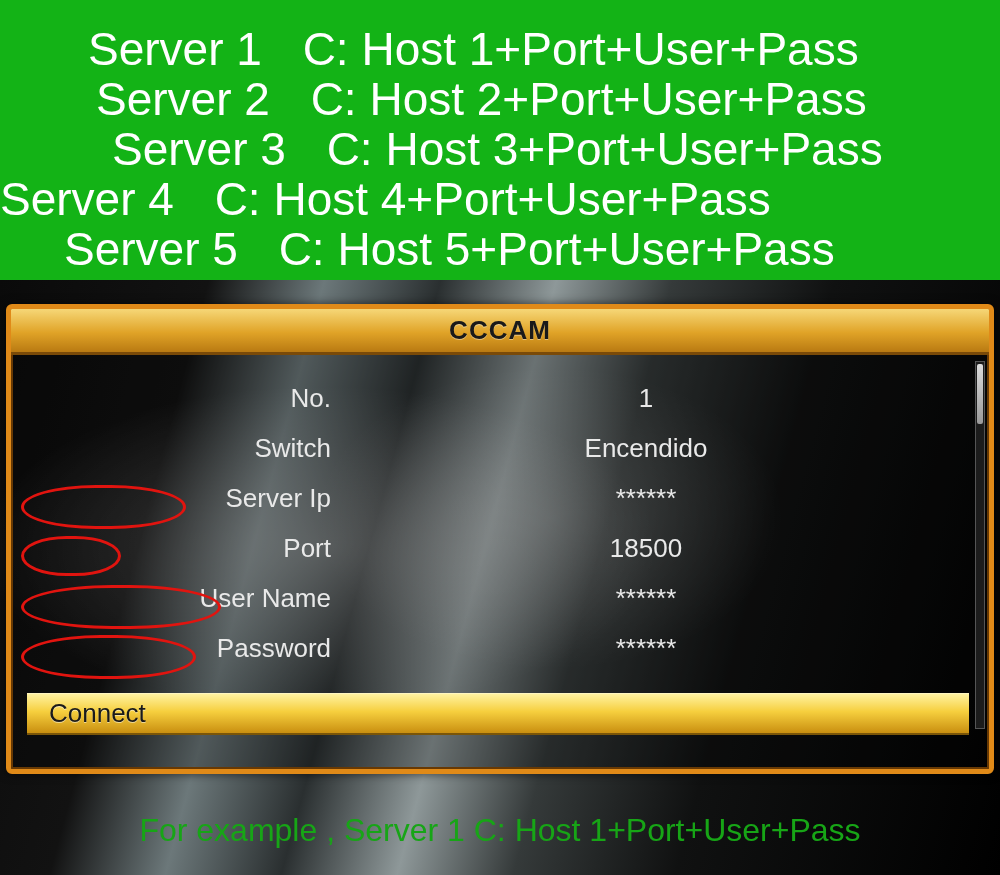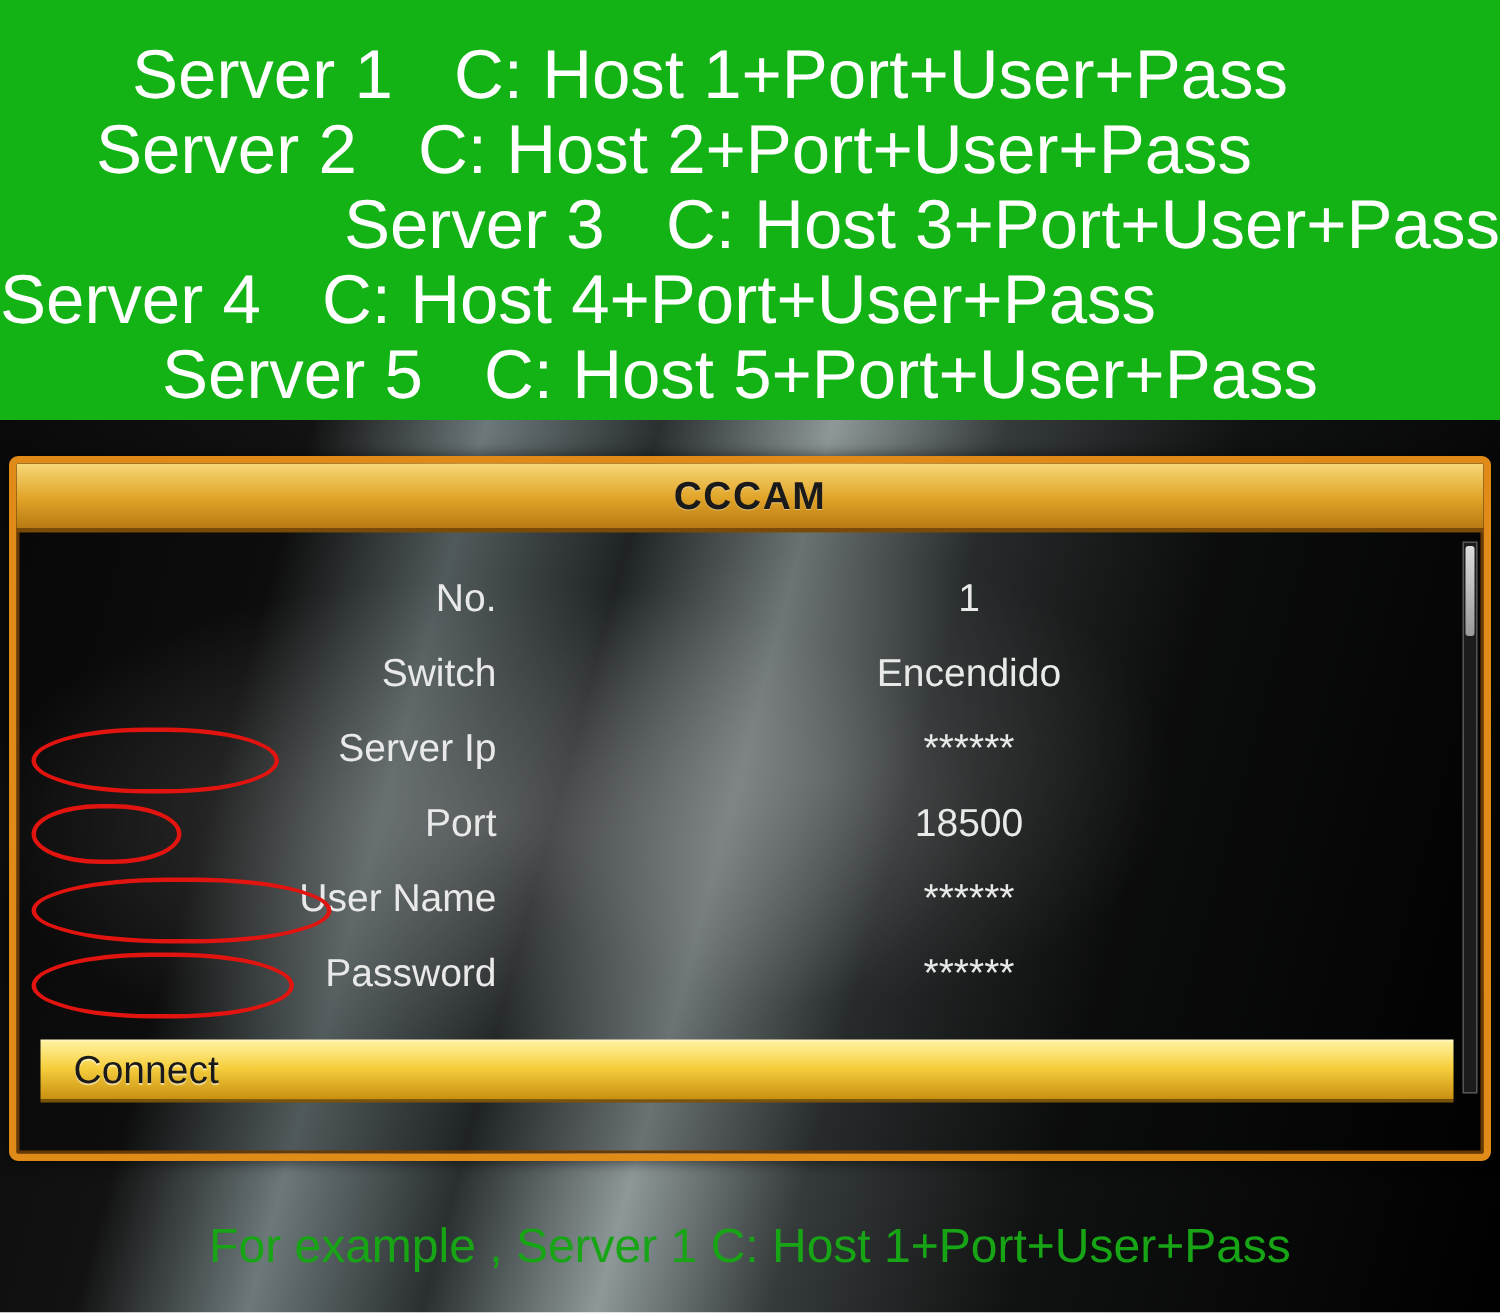--- a/index.html
+++ b/index.html
@@ -20,24 +20,24 @@
   }
   .green-row {
     color: #fff;
     font-size: 46px;
     line-height: 50px;
     white-space: nowrap;
   }
   .gr-label { display:inline-block; }
   .gr-value { display:inline-block; margin-left: 28px; }
   .g1 { padding-left: 88px; }
-  .g2 { padding-left: 64px; }
-  .g3 { padding-left: 112px; text-align: right; }
+  .g2 { padding-left: 96px; }
+  .g3 { padding-left: 112px; }
   .g4 { }
-  .g5 { padding-left: 108px; }
+  .g5 { padding-left: 64px; }
 
   
   .tv {
     position: relative;
     width: 1000px;
     height: 595px;
     background: linear-gradient(105deg,
         #0a0a0a 0%,
         #121212 18%,
         #6c787a 28%,

